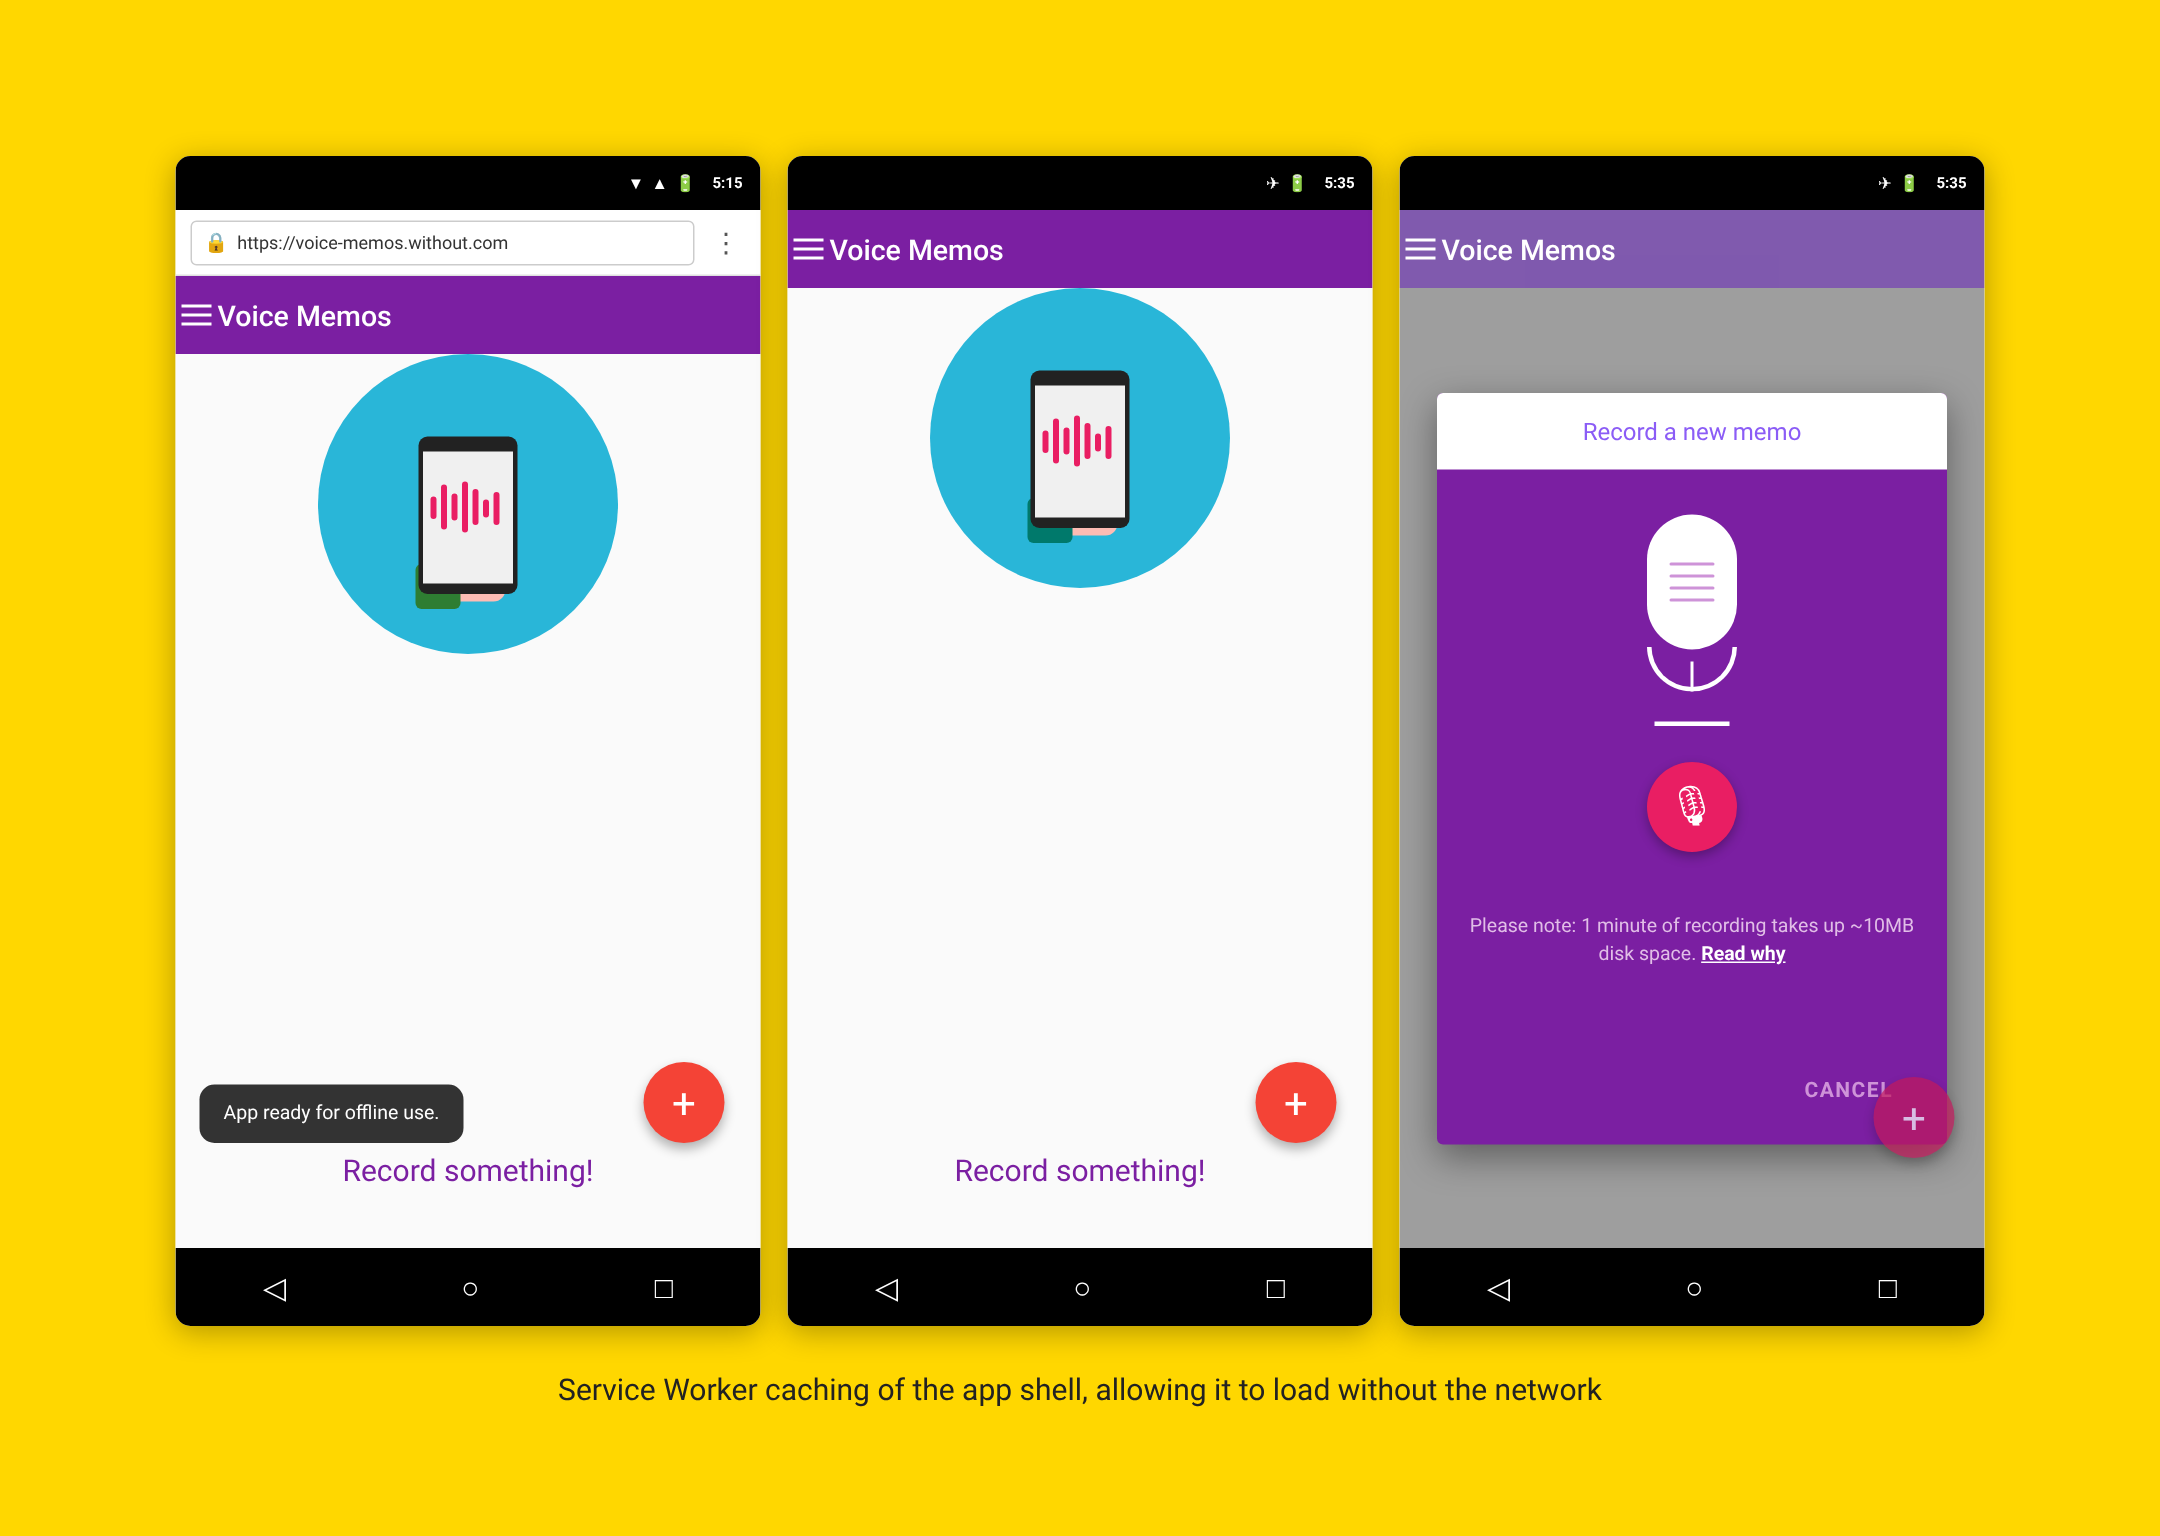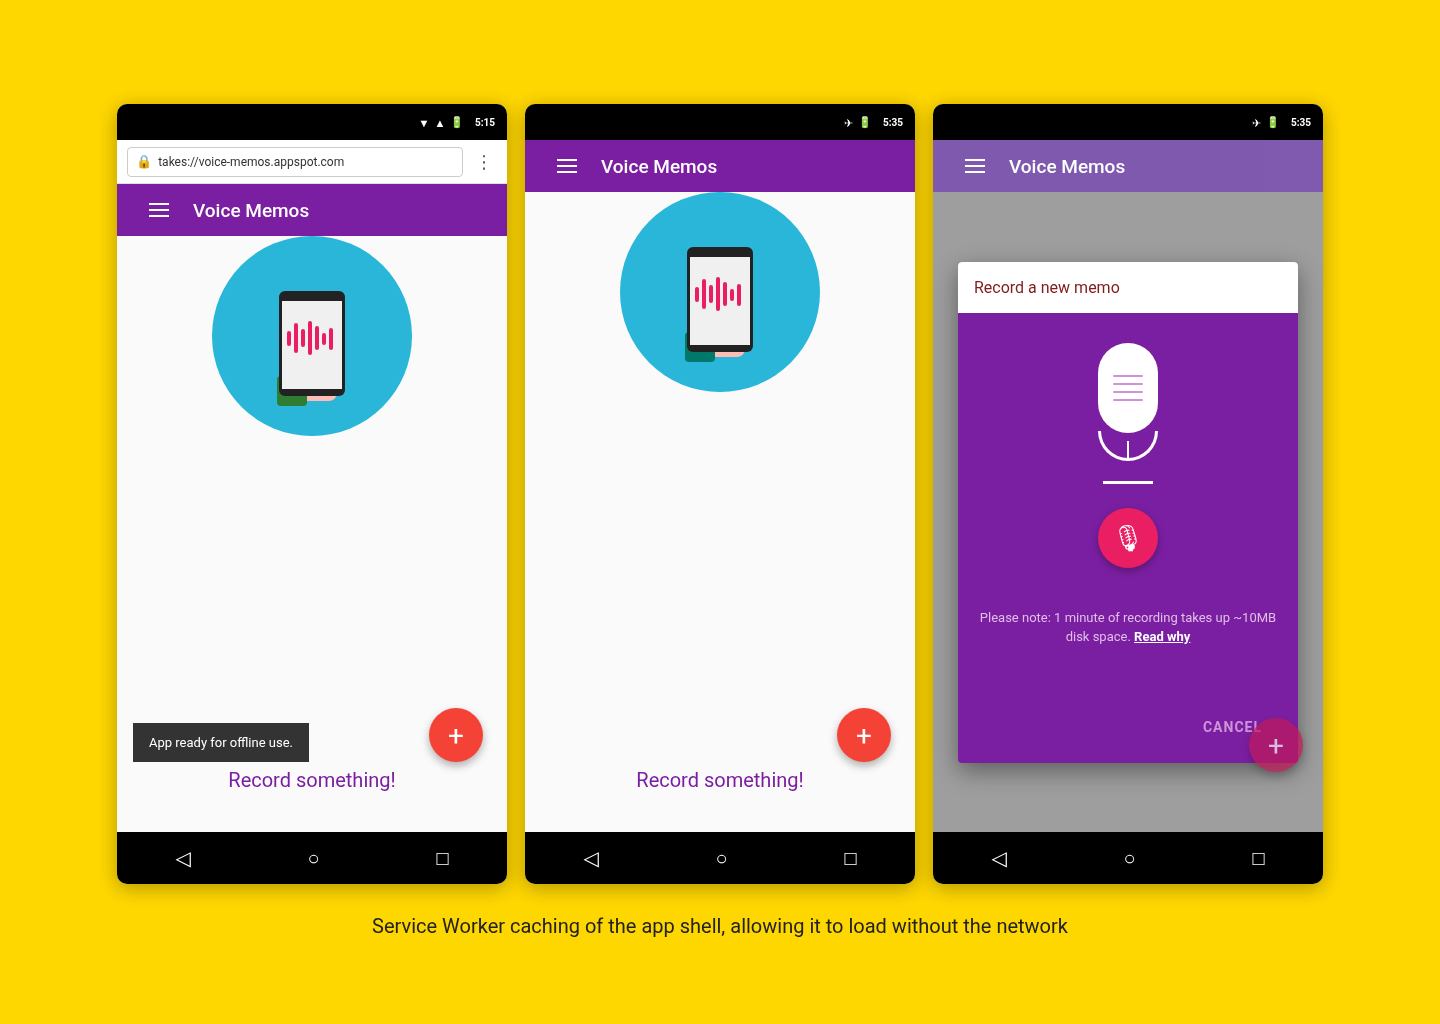--- a/index.html
+++ b/index.html
@@ -101,22 +101,22 @@
       padding: 0 4px;
     }
 
     
     .app-toolbar {
       background: #7B1FA2;
       color: #fff;
       height: 52px;
       display: flex;
       align-items: center;
-      padding: 0 32px;
-      gap: 24px;
+      padding: 0 4px;
+      gap: 4px;
       flex-shrink: 0;
     }
 
     .app-toolbar .hamburger {
       display: flex;
       flex-direction: column;
       gap: 4px;
       cursor: pointer;
     }
 
@@ -185,21 +185,21 @@
     }
 
     
     .snackbar {
       position: absolute;
       bottom: 70px;
       left: 16px;
       background: #333;
       color: #fff;
       padding: 12px 16px;
-      border-radius: 0;
+      border-radius: 10px;
       font-size: 13px;
       max-width: 220px;
     }
 
     
     .nav-bar {
       background: #000;
       height: 52px;
       display: flex;
       align-items: center;
@@ -236,23 +236,24 @@
       overflow: hidden;
       display: flex;
       flex-direction: column;
       align-items: center;
       box-shadow: 0 8px 24px rgba(0,0,0,0.4);
     }
 
     .record-dialog-title {
       background: #fff;
       width: 100%;
+      text-align: center;
       padding: 16px;
       font-size: 16px;
-      color: #7f1d1d;
+      color: #8b5cf6;
     }
 
     .record-dialog-body {
       padding: 30px 20px 20px;
       display: flex;
       flex-direction: column;
       align-items: center;
       width: 100%;
     }
 
@@ -411,21 +412,21 @@
         <span class="wifi-icon"></span>
         <span class="signal-icon"></span>
         <span class="battery-icon">🔋</span>
         <span class="time">5:15</span>
       </div>
     </div>
 
     <div class="chrome-bar">
       <div class="url-input">
         <span class="lock-icon">🔒</span>
-        <span class="url-text">takes://voice-memos.appspot.com</span>
+        <span class="url-text">https://voice-memos.without.com</span>
       </div>
       <span class="dots-menu">⋮</span>
     </div>
 
     <div class="app-toolbar">
       <div class="hamburger">
         <span></span>
           <span></span>
           <span></span>
       </div>

